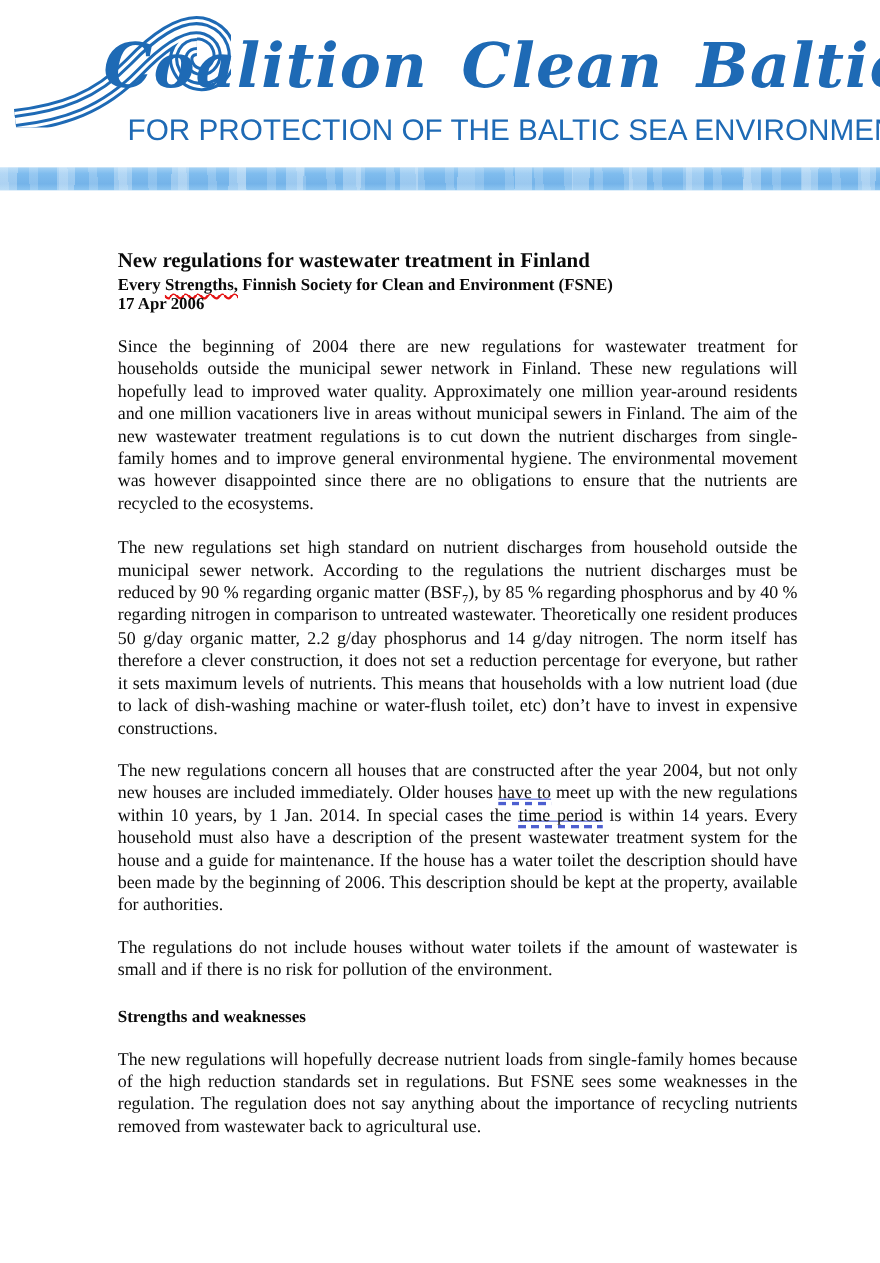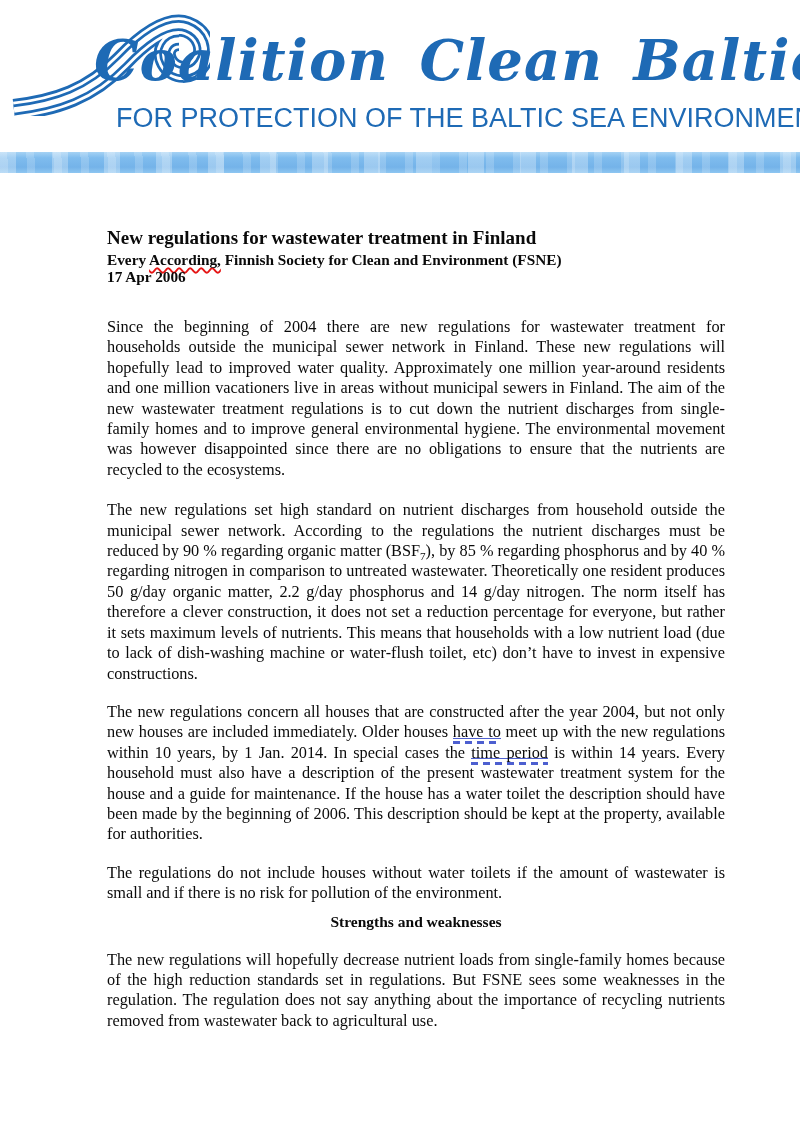--- a/index.html
+++ b/index.html
@@ -38,26 +38,26 @@
   .doc-byline{
     margin:2px 0 0 0;font-size:15.3px;line-height:17px;font-weight:bold;
   }
   .doc-date{
     margin:0;font-size:15.3px;line-height:17px;font-weight:bold;
   }
   .para{
     margin:18px 0 0 0;font-size:16.3px;line-height:20.4px;
     text-align:justify;
   }
-  .para.first{margin-top:32px;}
+  .para.first{margin-top:20px;}
   .para.p2{margin-top:20px;}
   .section-heading{
     margin:22px 0 0 0;font-size:15.5px;line-height:18px;font-weight:bold;
   }
-  .section-heading.strengths{margin-top:9px;text-align:center;}
+  .section-heading.strengths{margin-top:24px;}
   .para.last{margin-top:19px;}
   
   .spell{
     text-decoration:underline;
     text-decoration-style:wavy;
     text-decoration-color:#e51414;
     text-decoration-thickness:1.6px;
     text-underline-offset:2px;
     text-decoration-skip-ink:none;
   }
@@ -86,21 +86,21 @@
     </g>
   </svg>
   <div class="logo-script">Coalition Clean Baltic</div>
   <div class="tagline">FOR PROTECTION OF THE BALTIC SEA ENVIRONMENT</div>
 </header>
 
 <div class="band"></div>
 
 <main class="doc">
   <h1 class="doc-title">New regulations for wastewater treatment in Finland</h1>
-  <p class="doc-byline"><span>Every </span><span class="spell">According,</span><span> Finnish Society for Clean and Environment (FSNE)</span></p>
+  <p class="doc-byline"><span>Every </span><span class="spell">Strengths,</span><span> Finnish Society for Clean and Environment (FSNE)</span></p>
   <p class="doc-date">17 Apr 2006</p>
 
   <p class="para first"><span>Since the beginning of 2004 there are new regulations for wastewater treatment for households outside the municipal sewer network in Finland. These new regulations will hopefully lead to improved water quality. Approximately one million year-around residents and one million vacationers live in areas without municipal sewers in Finland. The aim of the new wastewater treatment regulations is to cut down the nutrient discharges from single-family homes and to improve general environmental hygiene. The environmental movement was however disappointed since there are no obligations to ensure that the nutrients are recycled to the ecosystems.</span></p>
 
 
   <p class="para p2"><span>The new regulations set high standard on nutrient discharges from household outside the municipal sewer network. According to the regulations the nutrient discharges must be reduced by 90 % regarding organic matter (BSF</span><sub>7</sub><span>), by 85 % regarding phosphorus and by 40 % regarding nitrogen in comparison to untreated wastewater. Theoretically one resident produces 50 g/day organic matter, 2.2 g/day phosphorus and 14 g/day nitrogen. The norm itself has therefore a clever construction, it does not set a reduction percentage for everyone, but rather it sets maximum levels of nutrients. This means that households with a low nutrient load (due to lack of dish-washing machine or water-flush toilet, etc) don’t have to invest in expensive constructions.</span></p>
   <p class="para"><span>The new regulations concern all houses that are constructed after the year 2004, but not only new houses are included immediately. Older houses </span><span class="grammar">have to</span><span> meet up with the new regulations within 10 years, by 1 Jan. 2014. In special cases the </span><span class="grammar">time period</span><span> is within 14 years. Every household must also have a description of the present wastewater treatment system for the house and a guide for maintenance. If the house has a water toilet the description should have been made by the beginning of 2006. This description should be kept at the property, available for authorities.</span></p>
   <p class="para"><span>The regulations do not include houses without water toilets if the amount of wastewater is small and if there is no risk for pollution of the environment.</span></p>
 
   <h2 class="section-heading strengths">Strengths and weaknesses</h2>

